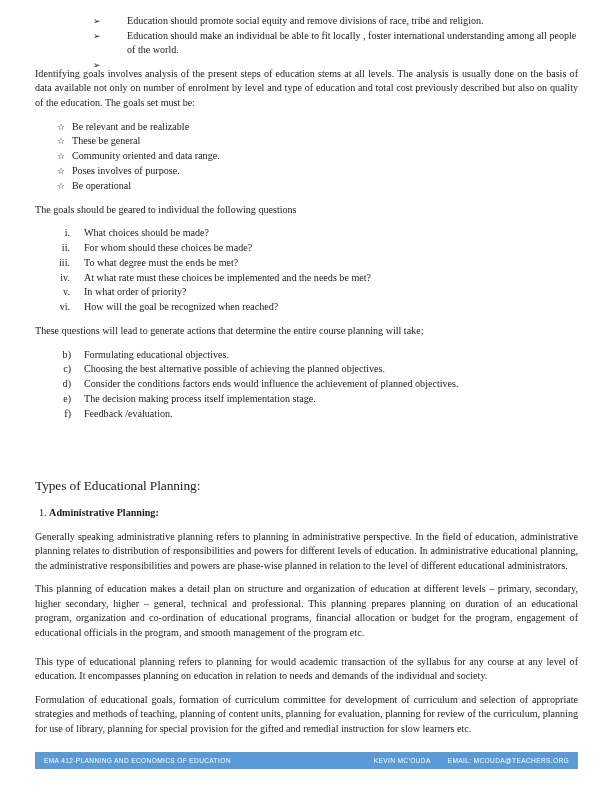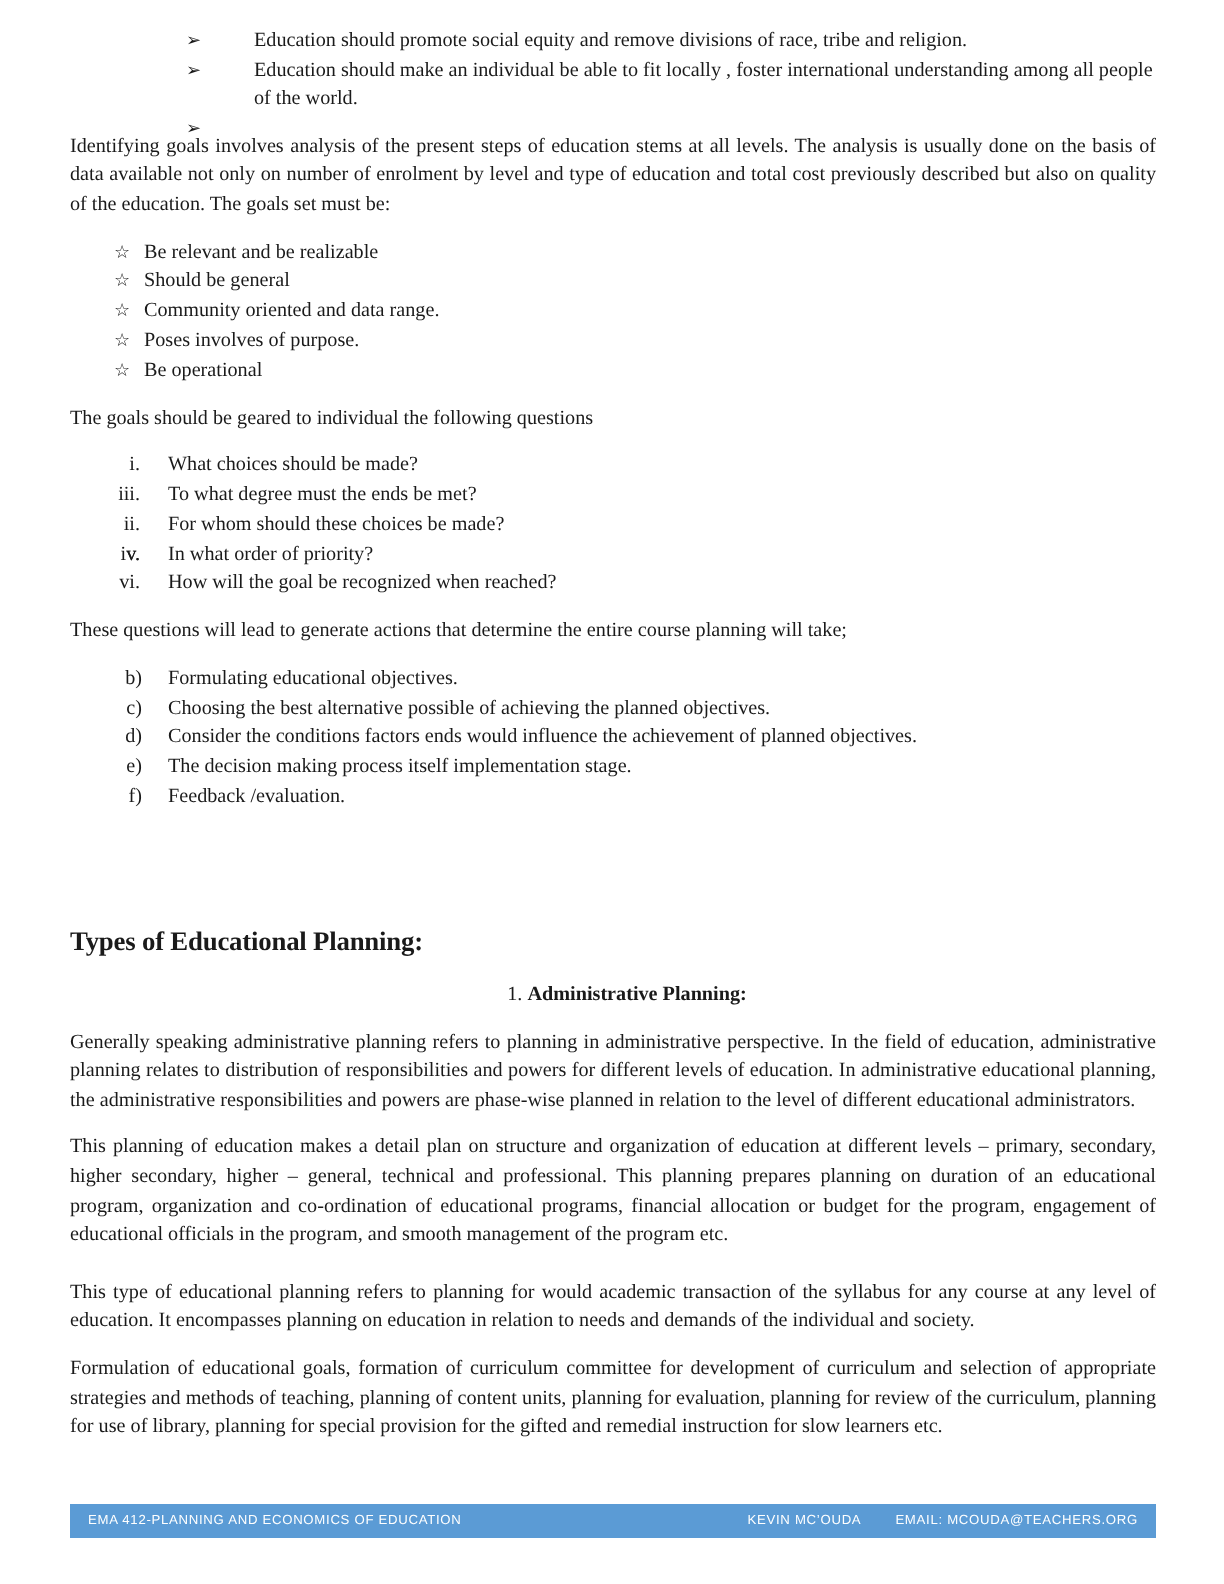--- a/index.html
+++ b/index.html
@@ -118,31 +118,30 @@
     width: 36px;
     top: 0;
     text-align: right;
     font-size: 10.1px;
     line-height: 14.8px;
   }
 
   
   h1.section-title {
     font-size: 13.4px;
-    font-weight: bold;
+    font-weight: normal;
     margin: 0 0 12px 0;
     line-height: 17px;
     letter-spacing: -0.1px;
   }
   h2.sub-title {
     font-size: 10.1px;
     font-weight: normal;
-    margin: 0 0 10px 14px;
+    margin: 0 0 10px 4px;
     line-height: 14px;
-    text-align: center;
   }
   h2.sub-title .num { font-weight: normal; }
   h2.sub-title .name { font-weight: bold; }
 
   .spacer-big { height: 46px; }
   .spacer-mid { height: 5px; }
 
   
   .footer-bar {
     position: absolute;
@@ -200,21 +199,21 @@
 
     <p class="body">Identifying goals involves analysis of the present steps of education stems at all levels. The analysis is usually done on the basis of data available not only on number of enrolment by level and type of education and total cost previously described but also on quality of the education. The goals set must be:</p>
 
     <ul class="star-list">
       <li>
         <span class="bullet">☆</span>
         <span>Be relevant and be realizable</span>
       </li>
       <li>
         <span class="bullet">☆</span>
-        <span>Should be general</span>
+        <span>These be general</span>
       </li>
       <li>
         <span class="bullet">☆</span>
         <span>Community oriented and data range.</span>
       </li>
       <li>
         <span class="bullet">☆</span>
         <span>Poses involves of purpose.</span>
       </li>
       <li>
@@ -224,29 +223,30 @@
     </ul>
 
     <p class="body">The goals should be geared to individual the following questions</p>
 
     <ul class="roman-list">
       <li>
         <span class="marker">i.</span>
         <span>What choices should be made?</span>
       </li>
       <li>
+        <span class="marker">ii.</span>
+        <span>For whom should these choices be made?</span>
+      </li>
+      <li>
         <span class="marker">iii.</span>
         <span>To what degree must the ends be met?</span>
       </li>
       <li>
-        <span class="marker">ii.</span>
-        <span>For whom should these choices be made?</span>
-      </li>
-      <li>
         <span class="marker">iv.</span>
+        <span>At what rate must these choices be implemented and the needs be met?</span>
       </li>
       <li>
         <span class="marker">v.</span>
         <span>In what order of priority?</span>
       </li>
       <li>
         <span class="marker">vi.</span>
         <span>How will the goal be recognized when reached?</span>
       </li>
     </ul>

